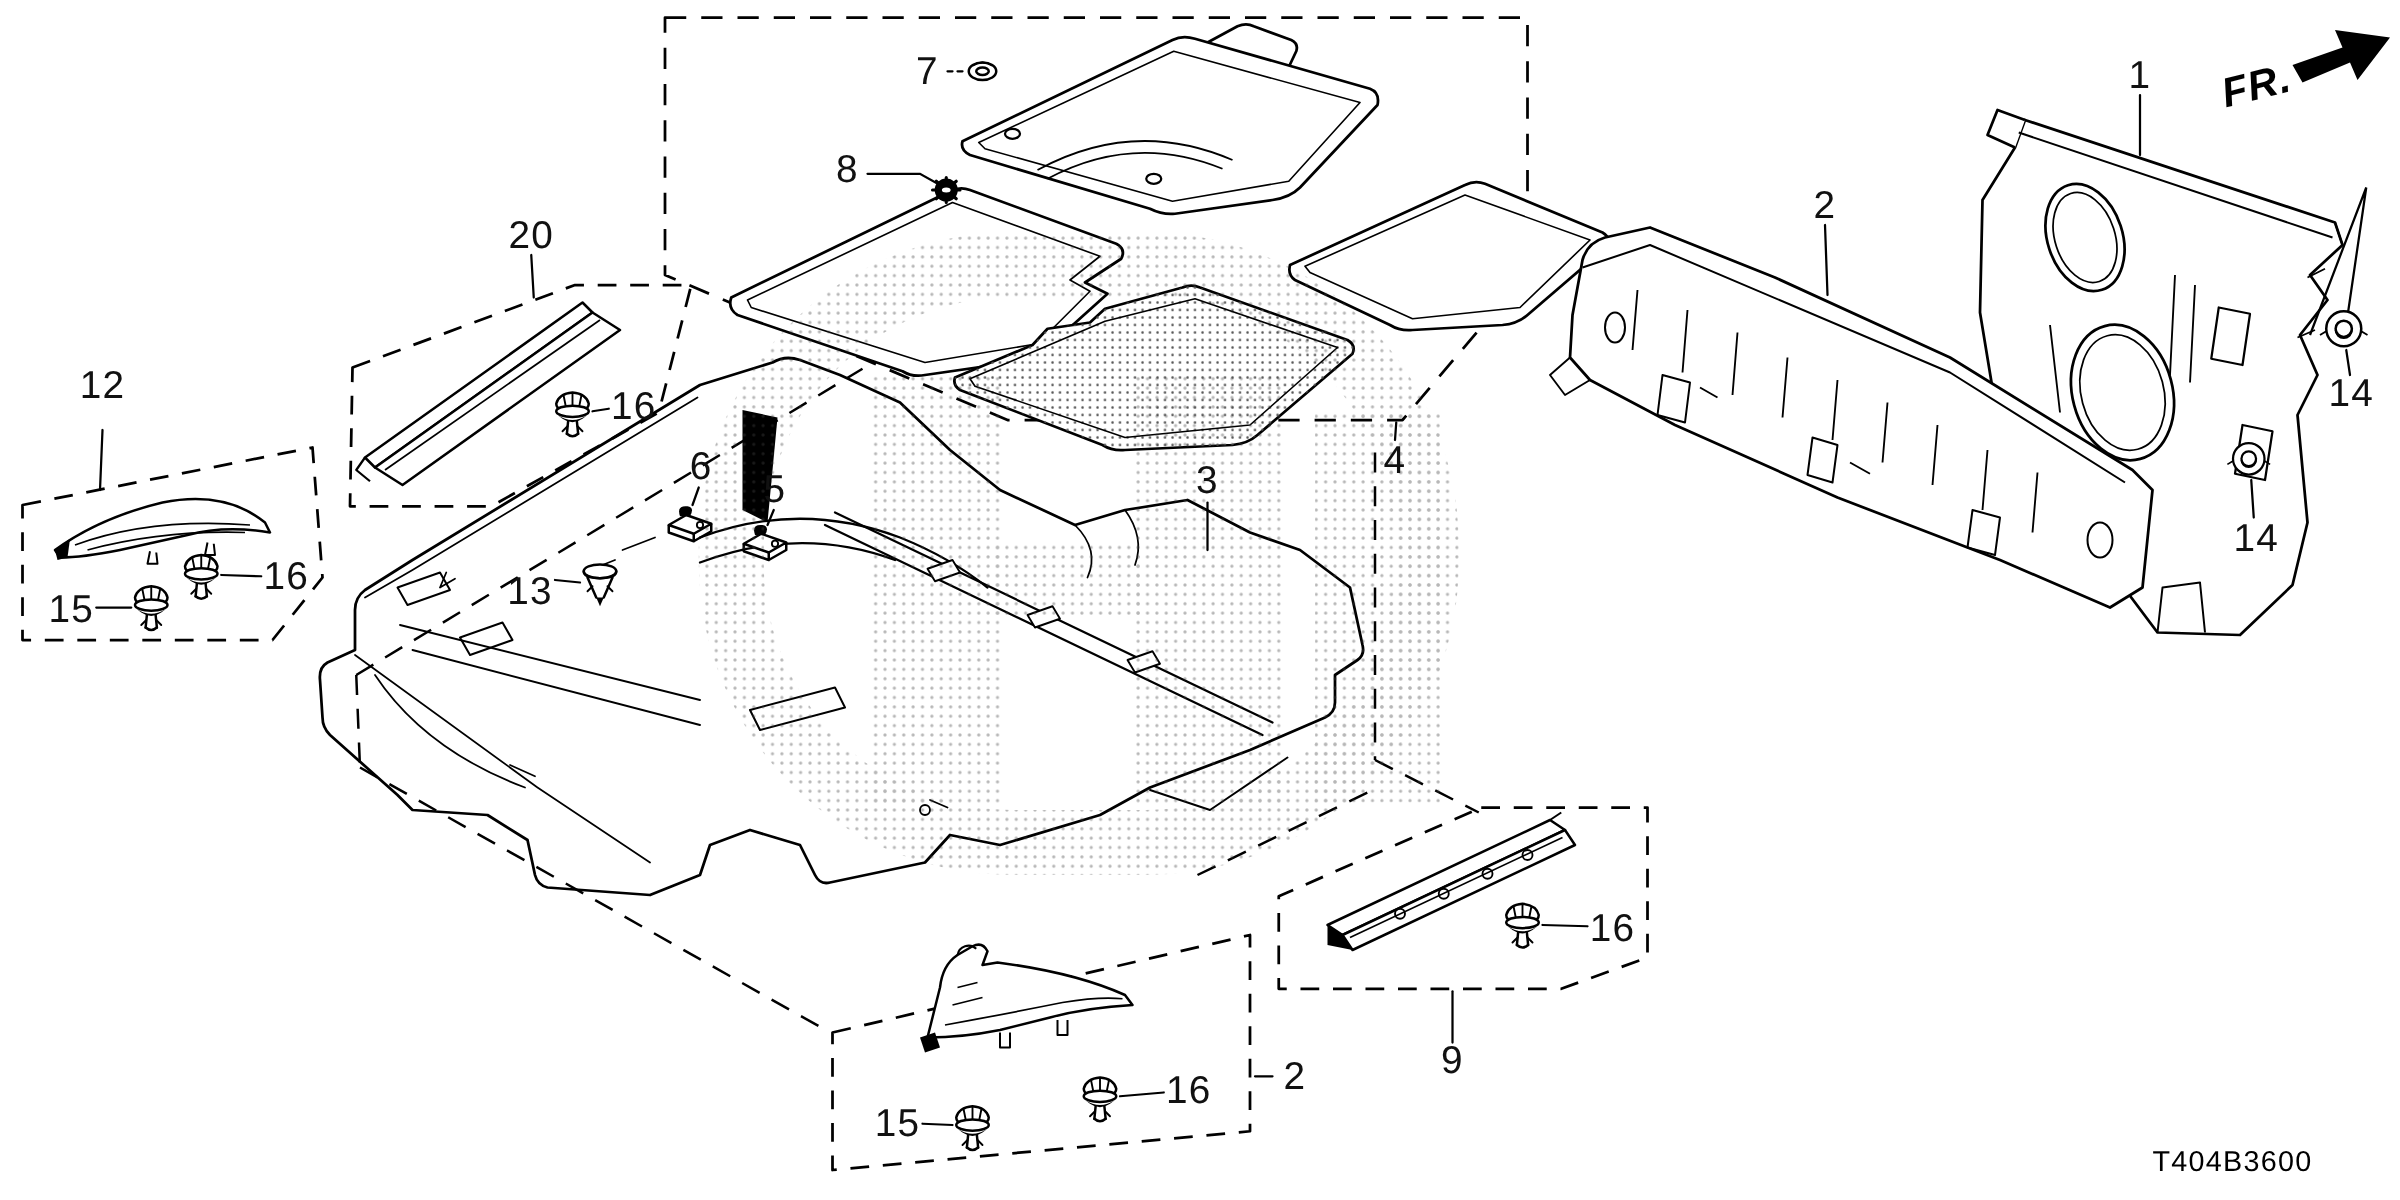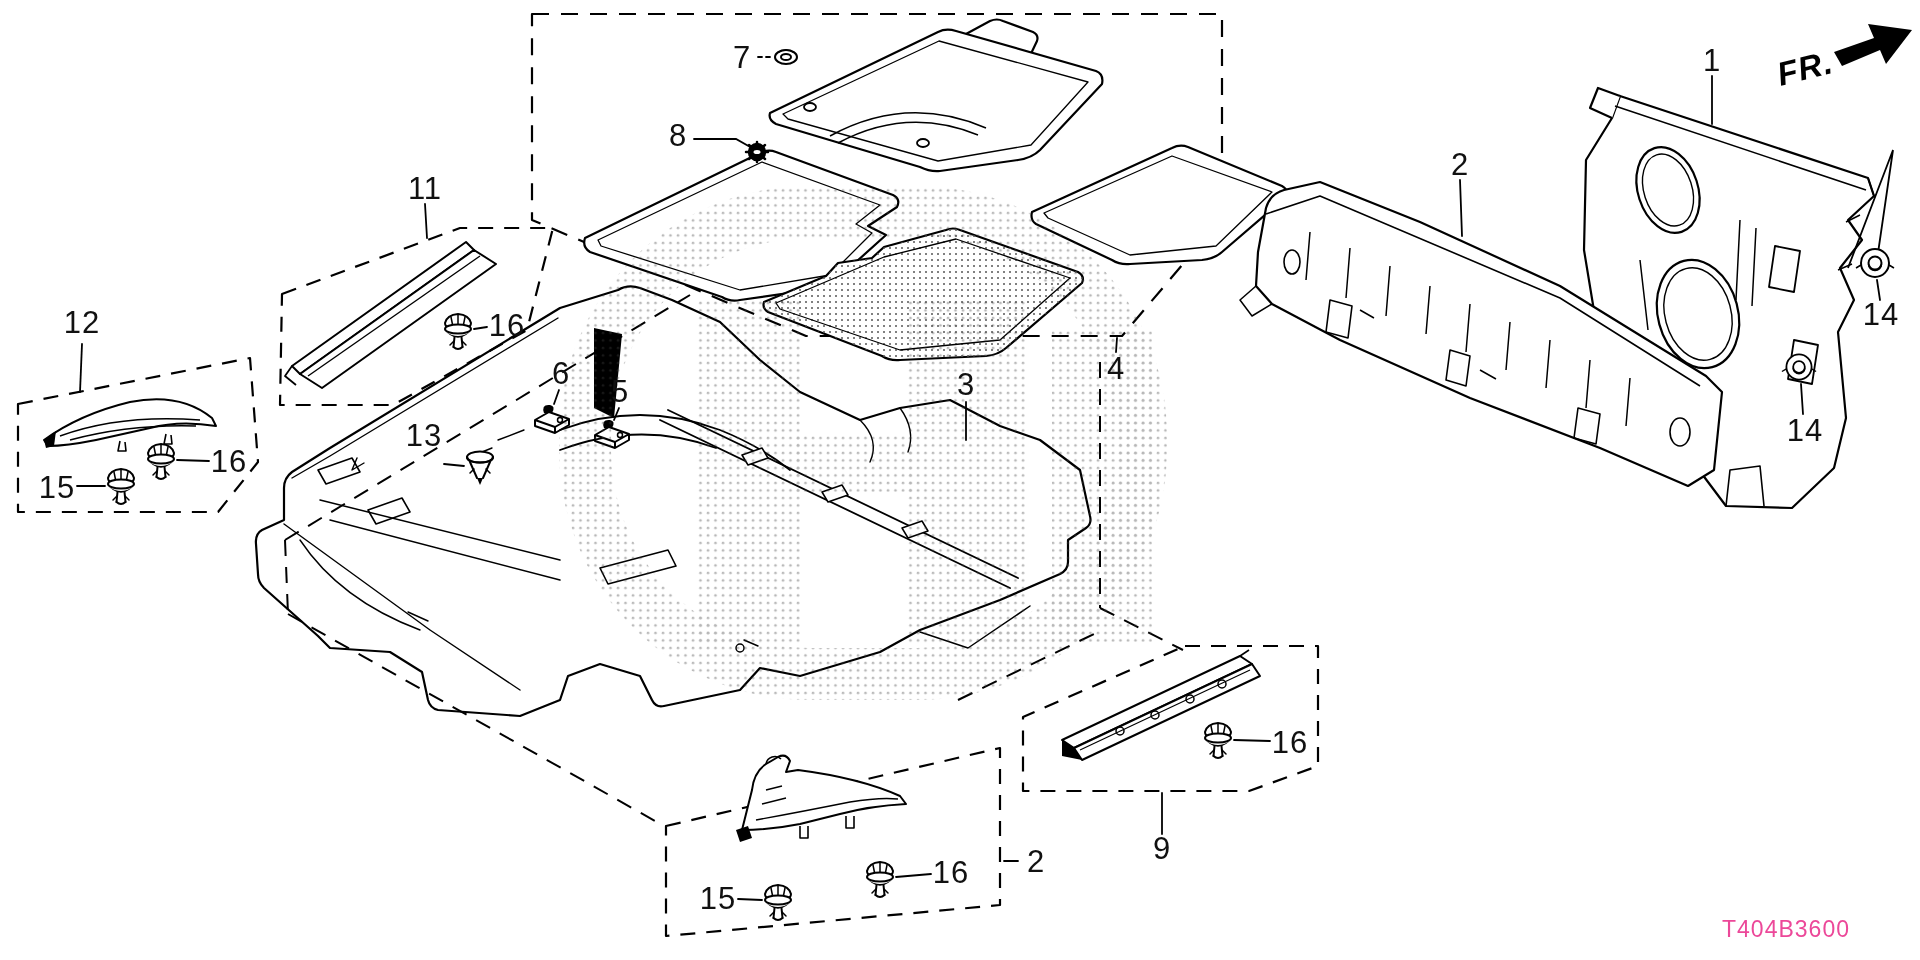--- a/index.html
+++ b/index.html
@@ -13,21 +13,21 @@
     font-size:31px;color:#111;letter-spacing:1px;line-height:1;
     font-family:"Liberation Sans", sans-serif;user-select:none;
   }
   .fr-label{
     position:absolute;transform:translate(-50%,-50%) rotate(-14deg);
     font-size:33px;font-weight:bold;font-style:italic;color:#000;
     letter-spacing:1px;line-height:1;
   }
   .diagram-code{
     position:absolute;transform:translate(-50%,-50%);
-    font-size:23px;color:#ec4899;letter-spacing:1px;line-height:1;
+    font-size:23px;color:#000000;letter-spacing:1px;line-height:1;
   }
 </style>
 </head>
 <body>
 
 <div class="stage">
 
 <svg width="1920" height="960" viewBox="0 0 1920 960">
   <defs>
     <pattern id="wmdots" width="7.5" height="7.5" patternUnits="userSpaceOnUse">
@@ -280,23 +280,23 @@
   <div class="callout" style="left:1712px;top:60px">1</div>
   <div class="callout" style="left:1460px;top:164px">2</div>
   <div class="callout" style="left:966px;top:384px">3</div>
   <div class="callout" style="left:1116px;top:368px">4</div>
   <div class="callout" style="left:620px;top:391px">5</div>
   <div class="callout" style="left:561px;top:373px">6</div>
   <div class="callout" style="left:742px;top:57px">7</div>
   <div class="callout" style="left:678px;top:135px">8</div>
   <div class="callout" style="left:1162px;top:848px">9</div>
   <div class="callout" style="left:1036px;top:861px">2</div>
-  <div class="callout" style="left:425px;top:188px">11</div>
-  <div class="callout" style="left:82px;top:322px">12</div>
-  <div class="callout" style="left:424px;top:435px">13</div>
+  <div class="callout" style="left:425px;top:188px">20</div>
+  <div class="callout" style="left:82px;top:308px">12</div>
+  <div class="callout" style="left:424px;top:473px">13</div>
   <div class="callout" style="left:1881px;top:314px">14</div>
   <div class="callout" style="left:1805px;top:430px">14</div>
   <div class="callout" style="left:57px;top:487px">15</div>
   <div class="callout" style="left:718px;top:898px">15</div>
   <div class="callout" style="left:507px;top:325px">16</div>
   <div class="callout" style="left:229px;top:461px">16</div>
   <div class="callout" style="left:1290px;top:742px">16</div>
   <div class="callout" style="left:951px;top:872px">16</div>
 
   <div class="diagram-code" style="left:1786px;top:929px">T404B3600</div>

